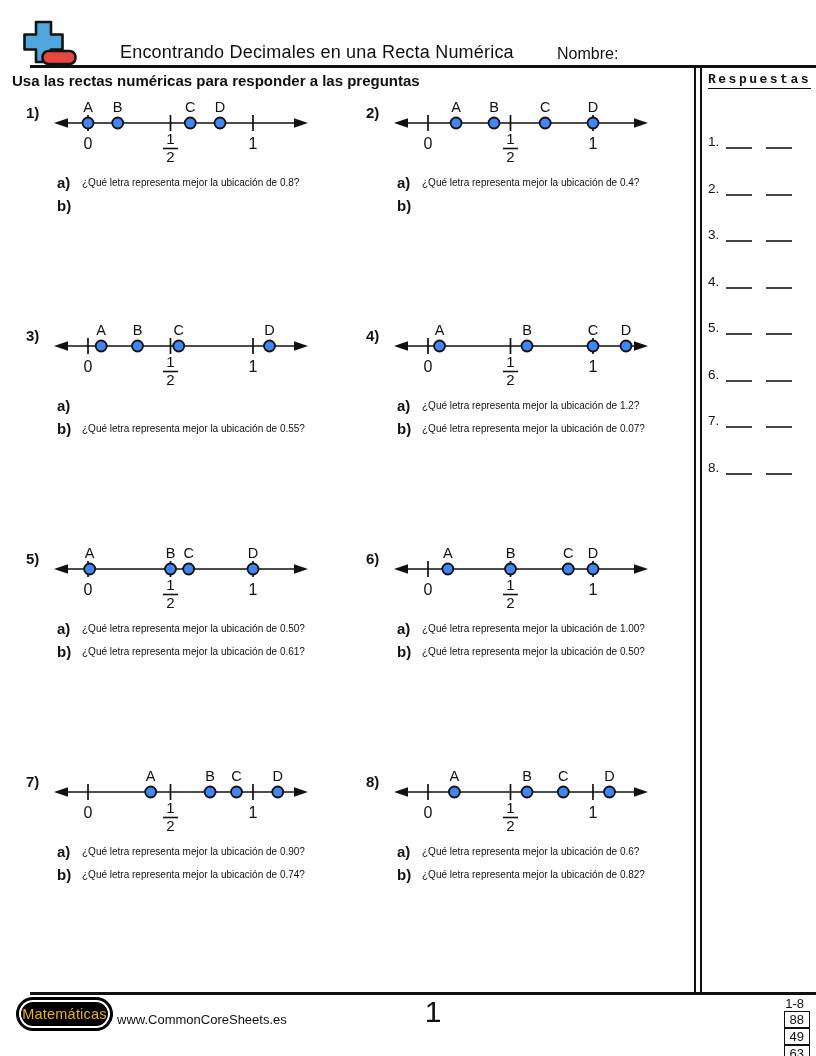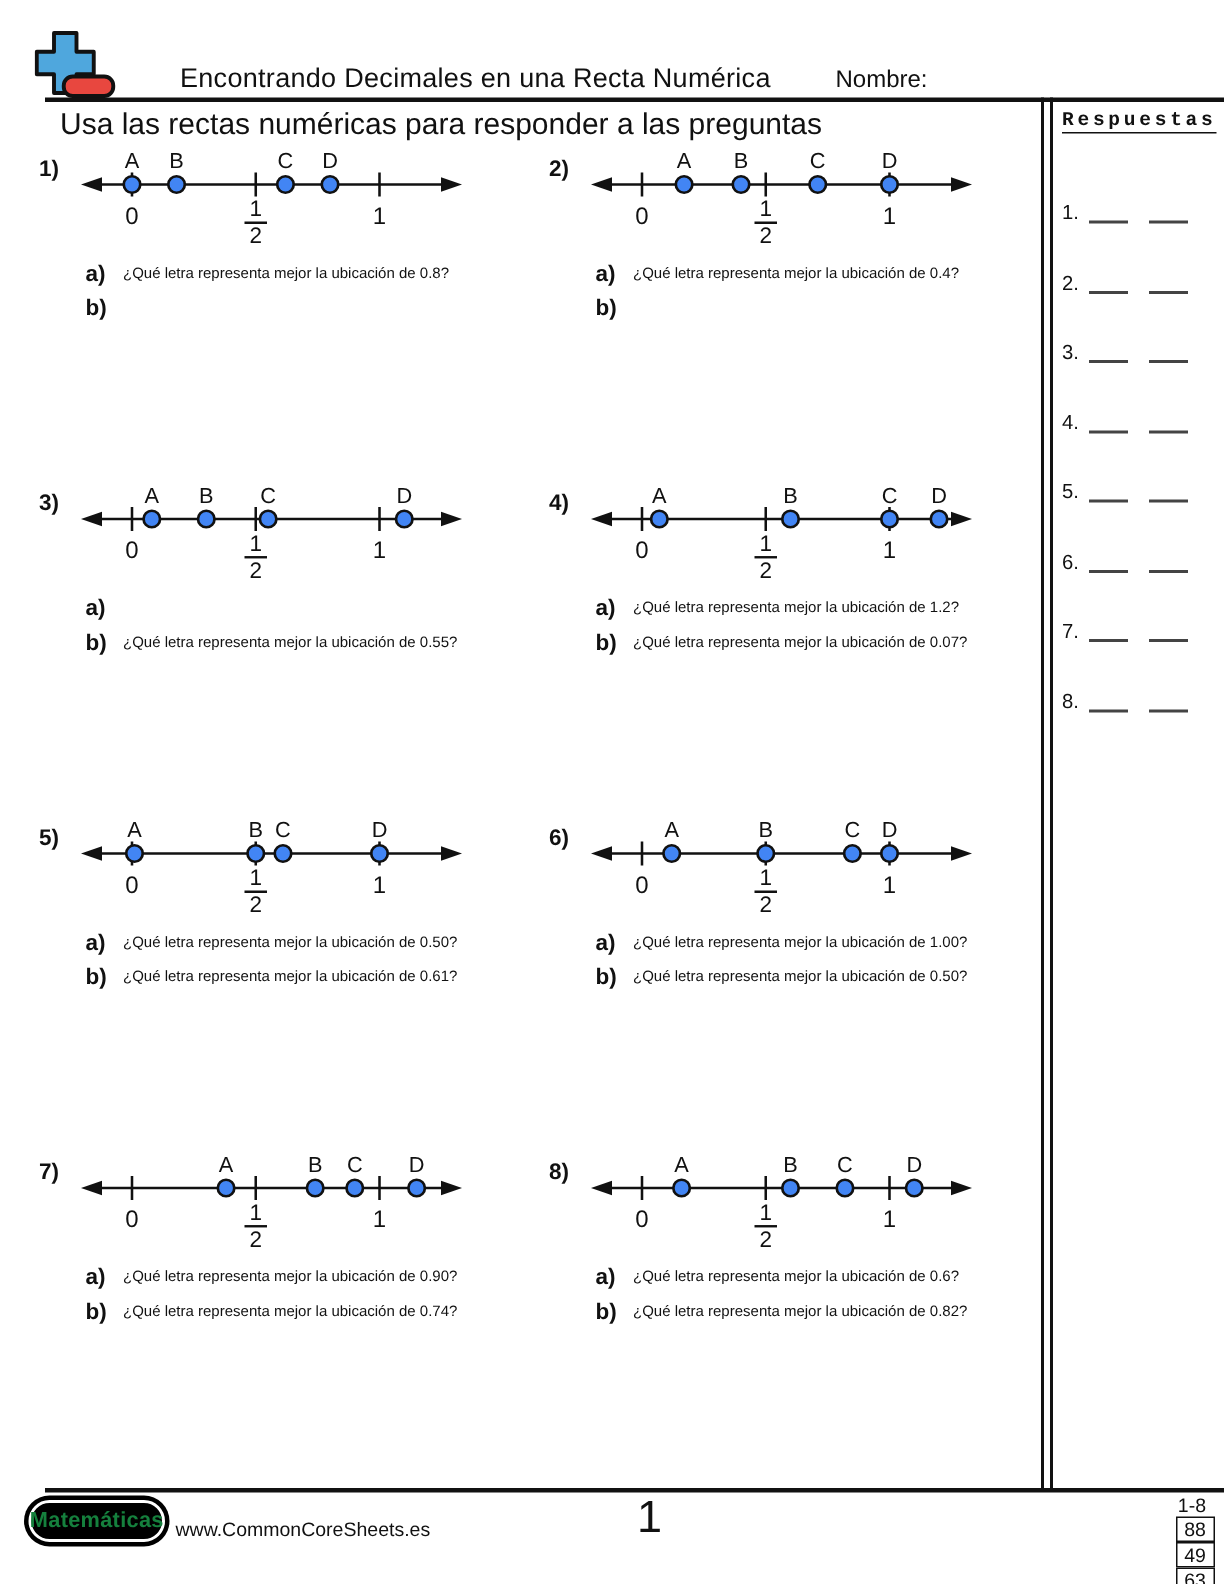--- a/index.html
+++ b/index.html
@@ -5,21 +5,21 @@
   html,body{margin:0;padding:0;background:#fff;}
   .page{position:relative;width:816px;height:1056px;background:#fff;overflow:hidden;
         font-family:"Liberation Sans",sans-serif;color:#111;}
 
   
   .logo{position:absolute;left:23px;top:20px;width:56px;height:47px;}
   .title{position:absolute;left:120px;top:42px;width:415px;text-align:left;
          font-size:18px;letter-spacing:.2px;}
   .name-label{position:absolute;left:557px;top:45px;font-size:16px;}
   .header-rule{position:absolute;left:30px;top:65px;width:786px;height:3px;background:#111;}
-  .instruction{position:absolute;left:40px;top:72px;font-size:20px;font-weight:normal;}
+  .instruction{position:absolute;left:12px;top:72px;font-size:15px;font-weight:bold;}
 
   
   .problems{position:absolute;left:0;top:0;width:692px;height:993px;}
   .problem-cell{position:absolute;width:330px;height:218px;}
   .p-num{position:absolute;left:2px;top:9px;font-size:15px;font-weight:bold;}
   .p-line{position:absolute;left:14px;top:2px;width:300px;height:70px;}
   .p-line svg{display:block;}
   .p-questions{position:absolute;left:33px;top:76px;width:270px;}
   .q-row{display:flex;align-items:flex-start;}
   .q-label{width:25px;flex:0 0 25px;font-size:15px;font-weight:bold;line-height:23px;}
@@ -36,21 +36,21 @@
   .answer-item{display:flex;align-items:flex-end;height:20px;margin-bottom:26.5px;}
   .answer-num{font-size:13.5px;width:18px;}
   .answer-blank{display:inline-block;width:26px;height:14px;border-bottom:2px solid #444;}
   .answer-blank + .answer-blank{margin-left:14px;}
 
   
   .footer-rule{position:absolute;left:30px;top:992px;width:786px;height:2.5px;background:#111;}
   .badge{position:absolute;left:16px;top:997px;width:97px;height:34px;background:#000;border-radius:17px;}
   .badge-inner{position:absolute;left:3px;top:3px;right:3px;bottom:3px;border:2px solid #fff;
                border-radius:14px;display:flex;align-items:center;justify-content:center;}
-  .badge-inner span{color:#15803d;font-size:14.5px;font-weight:bold;letter-spacing:.2px;}
+  .badge-inner span{color:#eab308;font-size:14.5px;font-weight:normal;letter-spacing:.2px;}
   .website{position:absolute;left:117px;top:1012px;font-size:13px;}
   .page-num{position:absolute;left:403px;top:995px;width:60px;text-align:center;font-size:30px;}
   .score-table{position:absolute;right:3px;top:996px;display:flex;align-items:stretch;height:21px;flex-direction:column;}
   .score-label{align-self:center;font-size:13px;padding-right:9px;}
   .score-cell{width:24px;border:1.5px solid #111;margin-left:-1.5px;display:flex;
               align-items:center;justify-content:center;font-size:13px;background:#fff;}
   .score-cell.hl{background:#c9d9f3;}
 </style>
 </head>
 <body>

